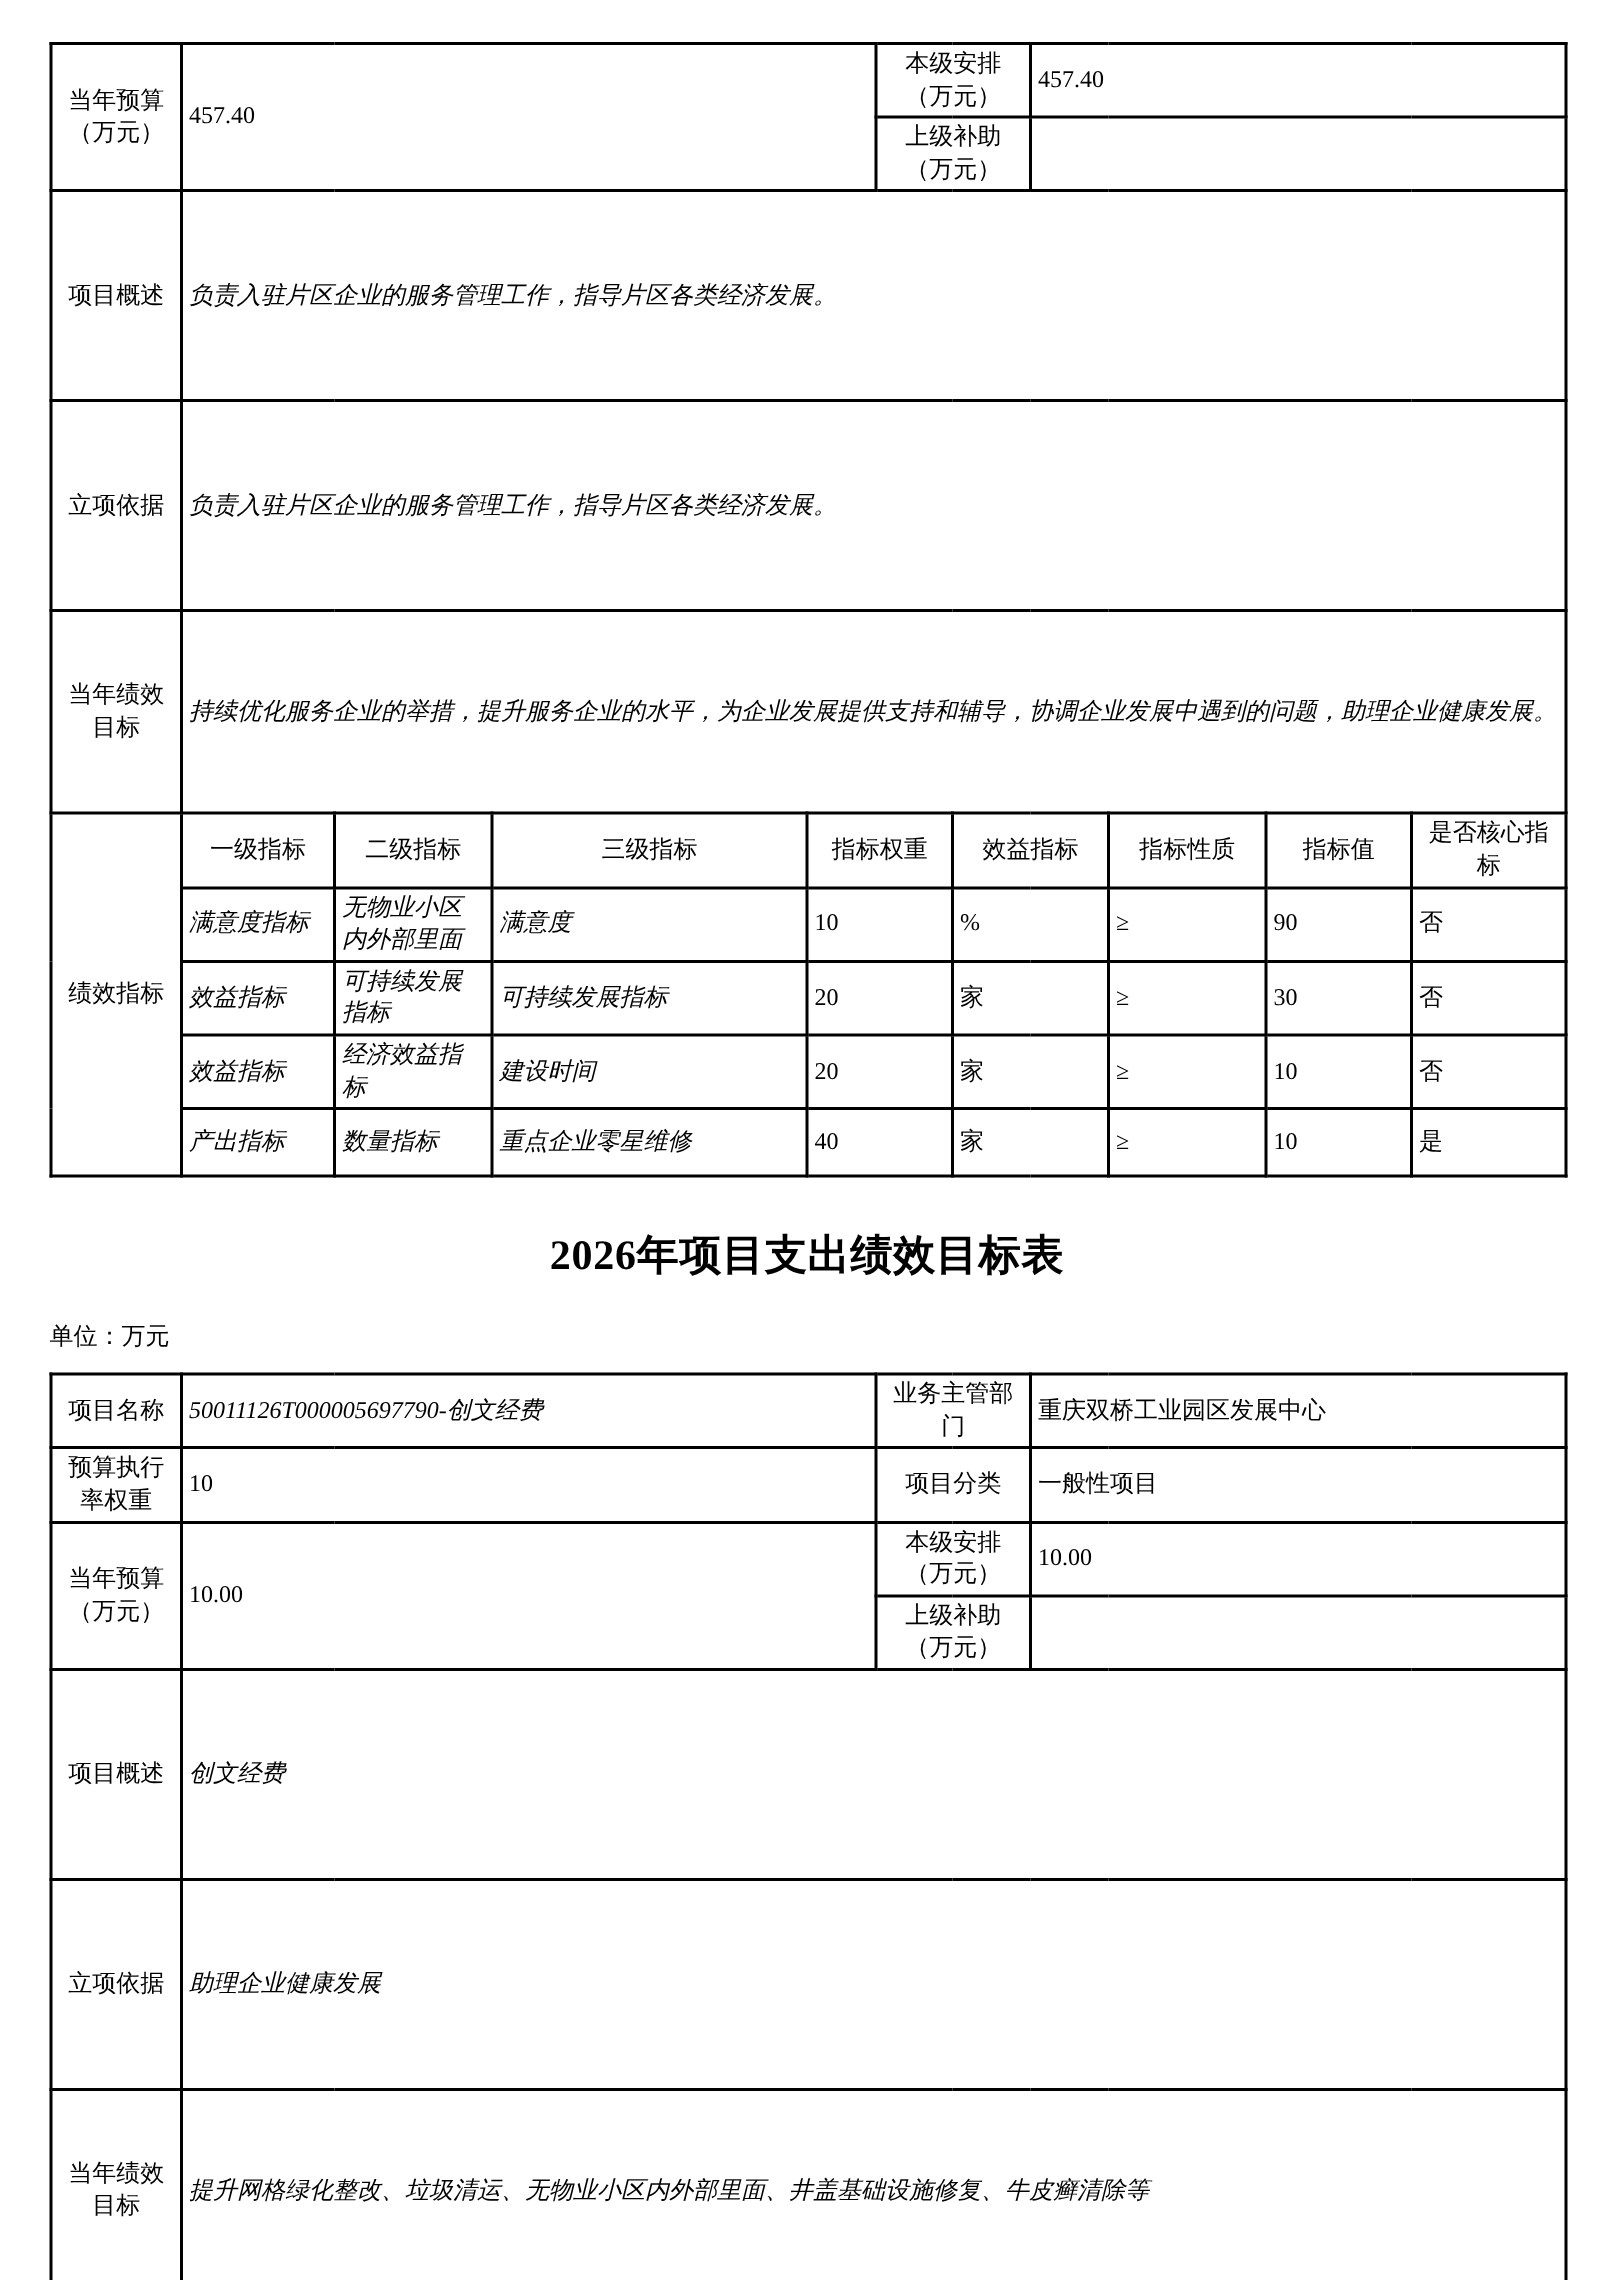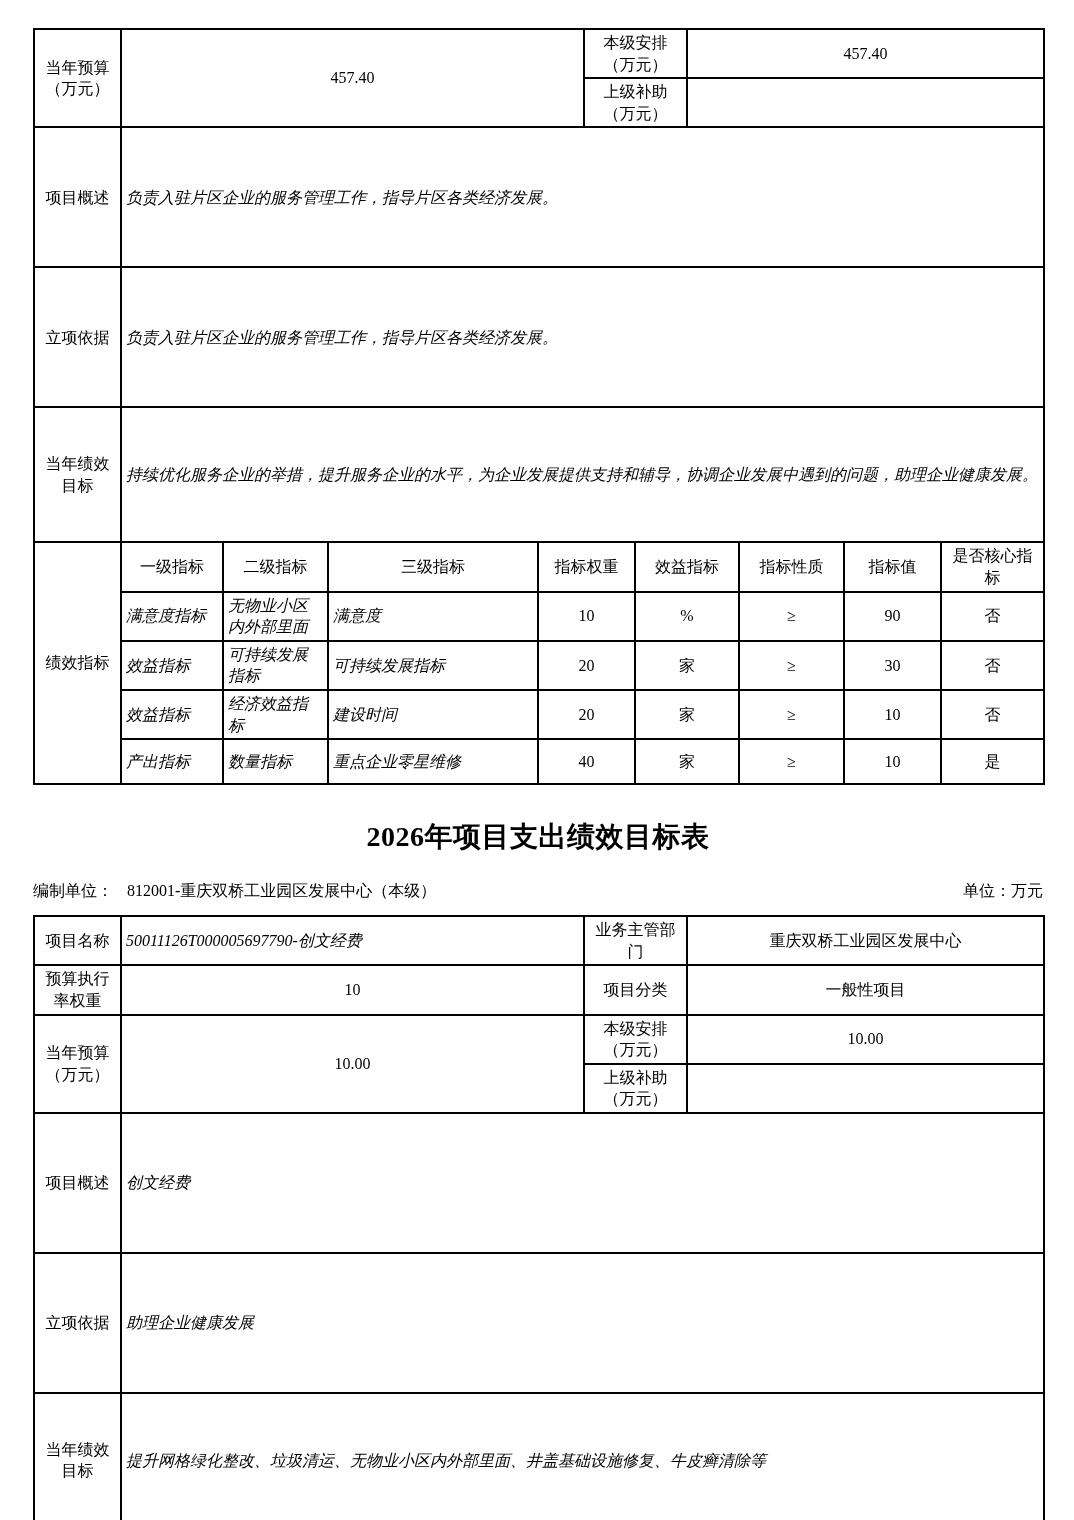--- a/index.html
+++ b/index.html
@@ -11,21 +11,21 @@
   .sheet { padding:28px 31px 0 33px; }
   table.grid {
     border-collapse:collapse; table-layout:fixed; width:1010px;
     line-break:strict;
   }
   table.grid td, table.grid th {
     border:2px solid #000; font-size:16px; font-weight:normal;
     padding:2px 4px; overflow:hidden; line-height:1.35;
   }
   td.lbl  { text-align:center;margin-left:44px; }
-  td.val  { text-align:center; }
+  td.val  { text-align:left; }
   td.txt  { text-align:left;font-style:italic; }
   th.hdr  { text-align:center; padding:2px 5px; }
   td.cut  { border-bottom:none; }
   .title {
     text-align:center; font-size:28px; font-weight:bold;
     margin:33px 0 0 0; letter-spacing:0.5px;
   }
   .orgline {
     display:flex; justify-content:space-between; align-items:flex-end;
     width:1010px; font-size:16px; margin-top:25px; margin-bottom:13px;
@@ -125,25 +125,20 @@
       <td class="val">≥</td>
       <td class="val">10</td>
       <td class="val">是</td>
     </tr>
   </tbody>
     </table>
 
   <div class="title">2026年项目支出绩效目标表</div>
 
   <div class="orgline">
-    <div class="left">
-      <span>编制单位：</span>
-      <span class="gap"></span>
-      <span>812001-重庆双桥工业园区发展中心（本级）</span>
-    </div>
     <div>单位：万元</div>
   </div>
 
   <table class="grid">
     <colgroup>
       <col style="width:87px">
         <col style="width:102px">
         <col style="width:105px">
       <col style="width:210px">
         <col style="width:46px">

